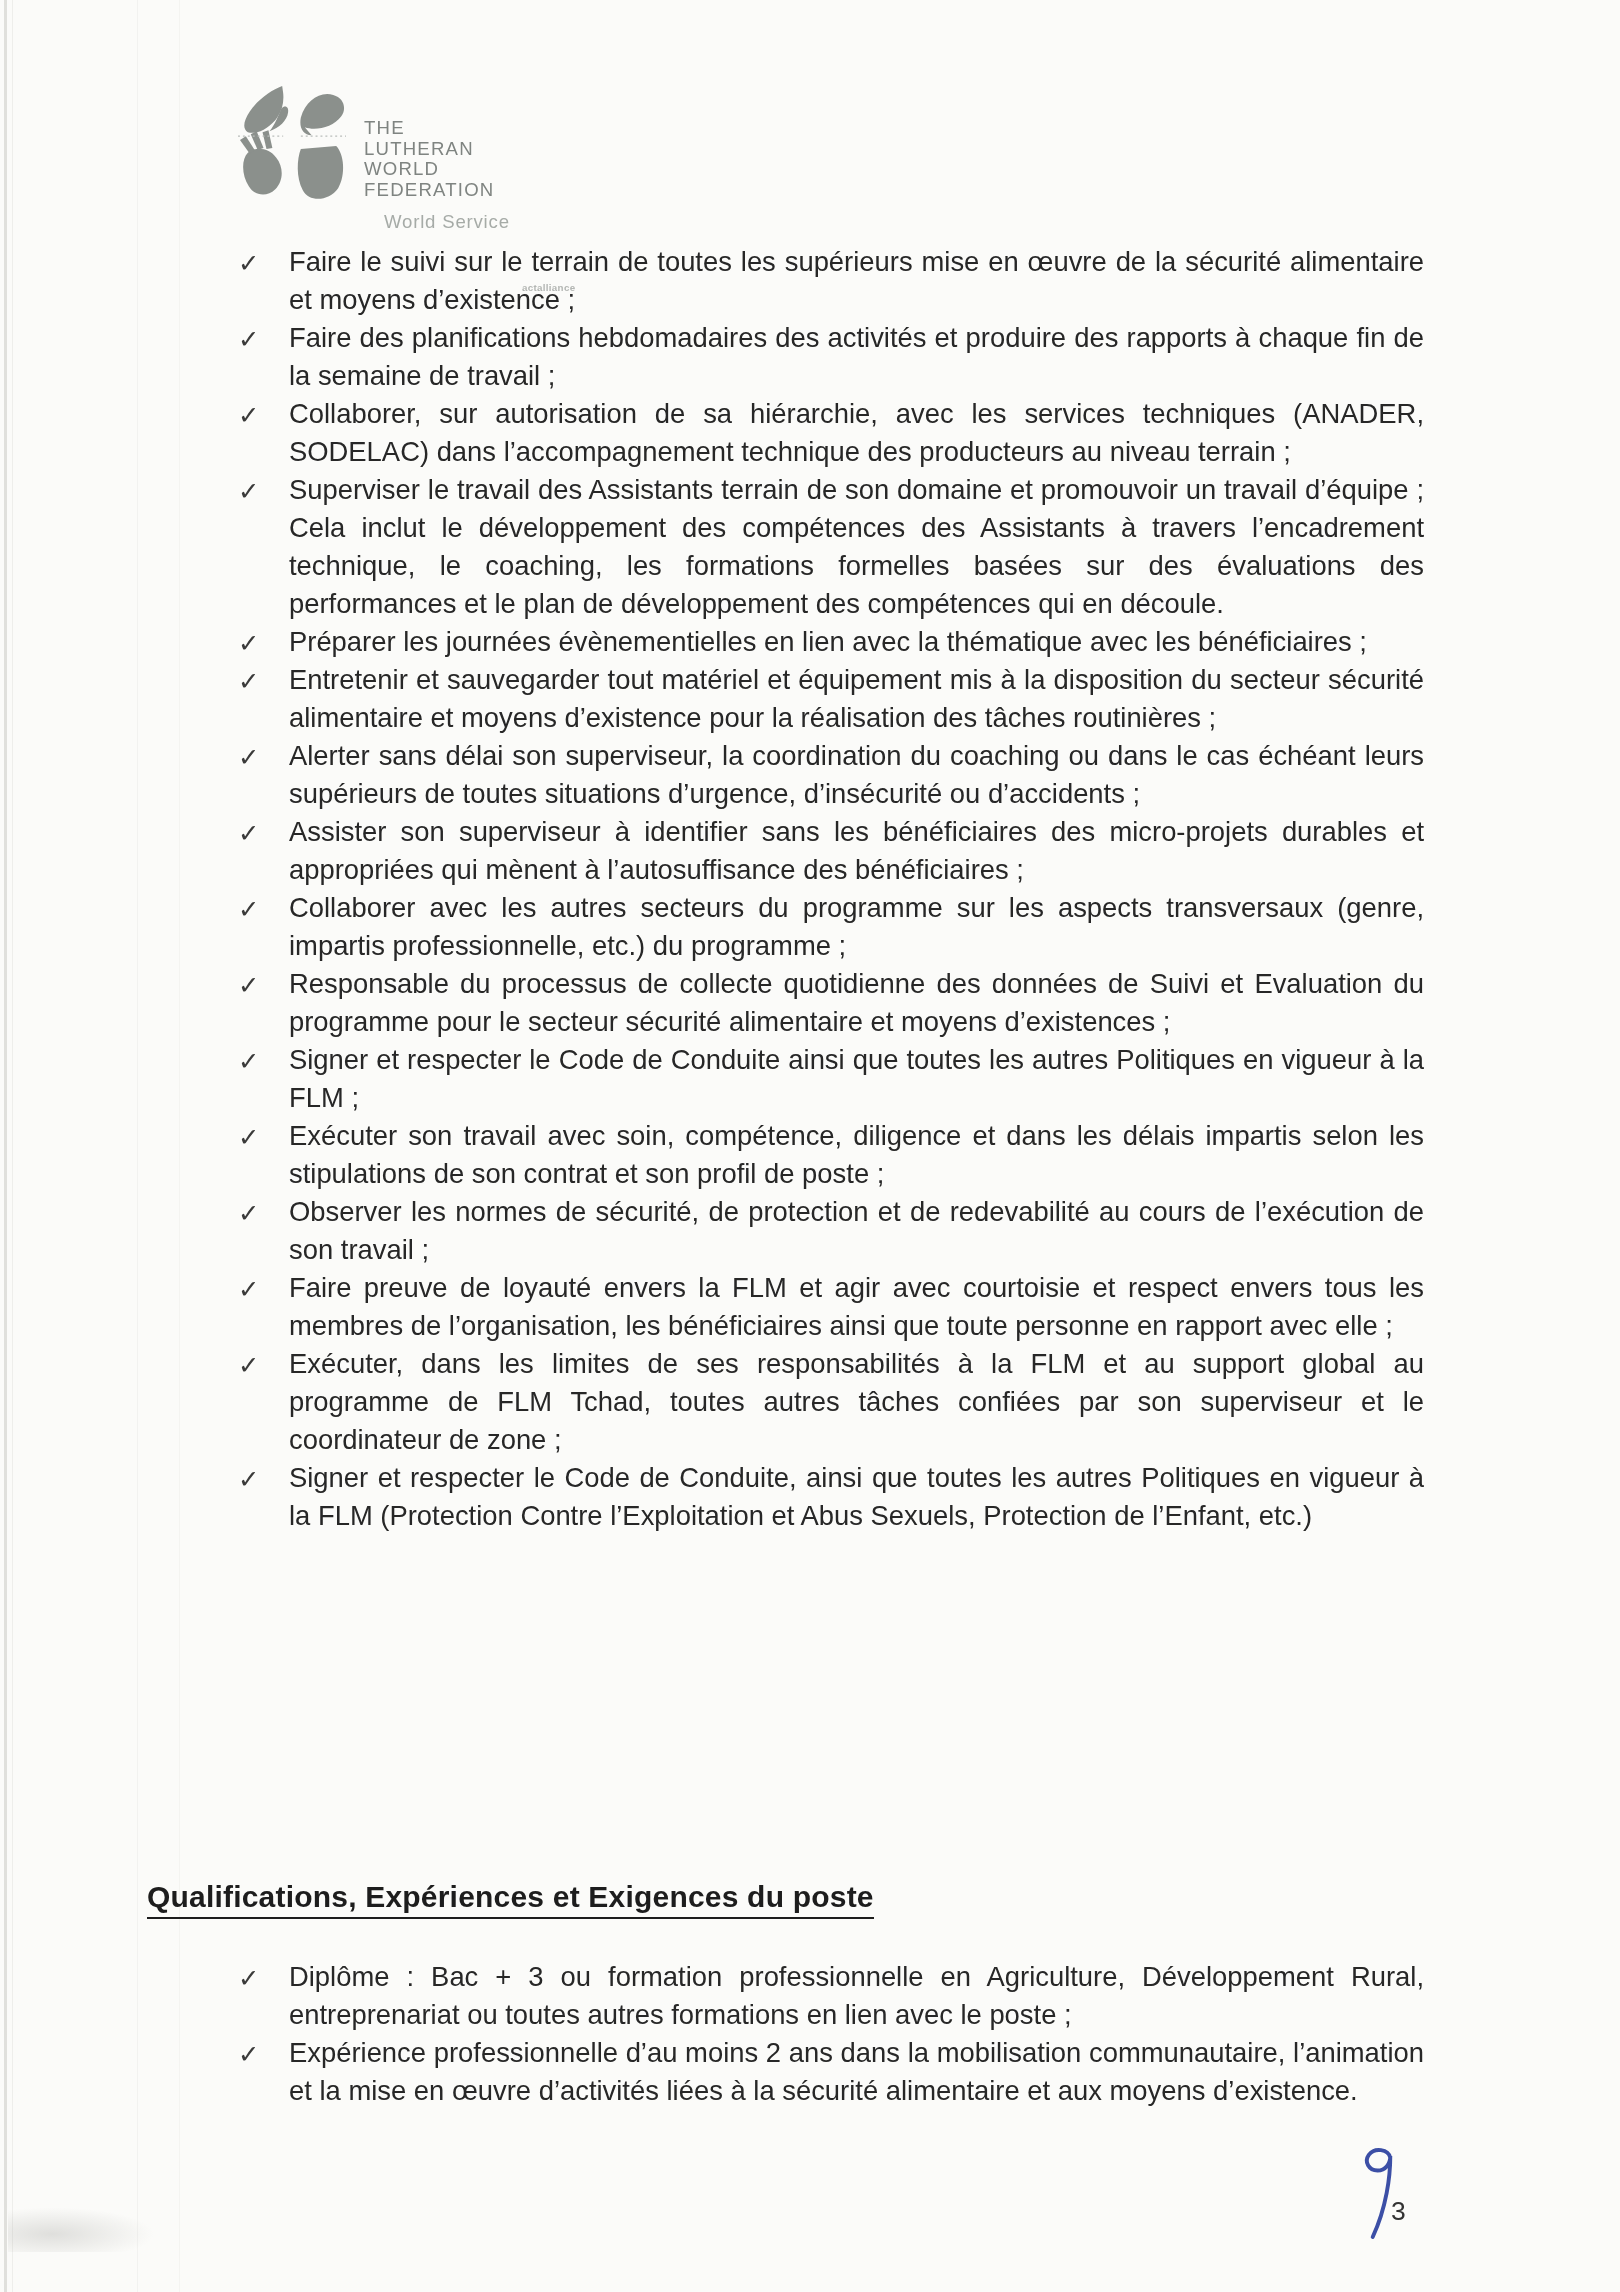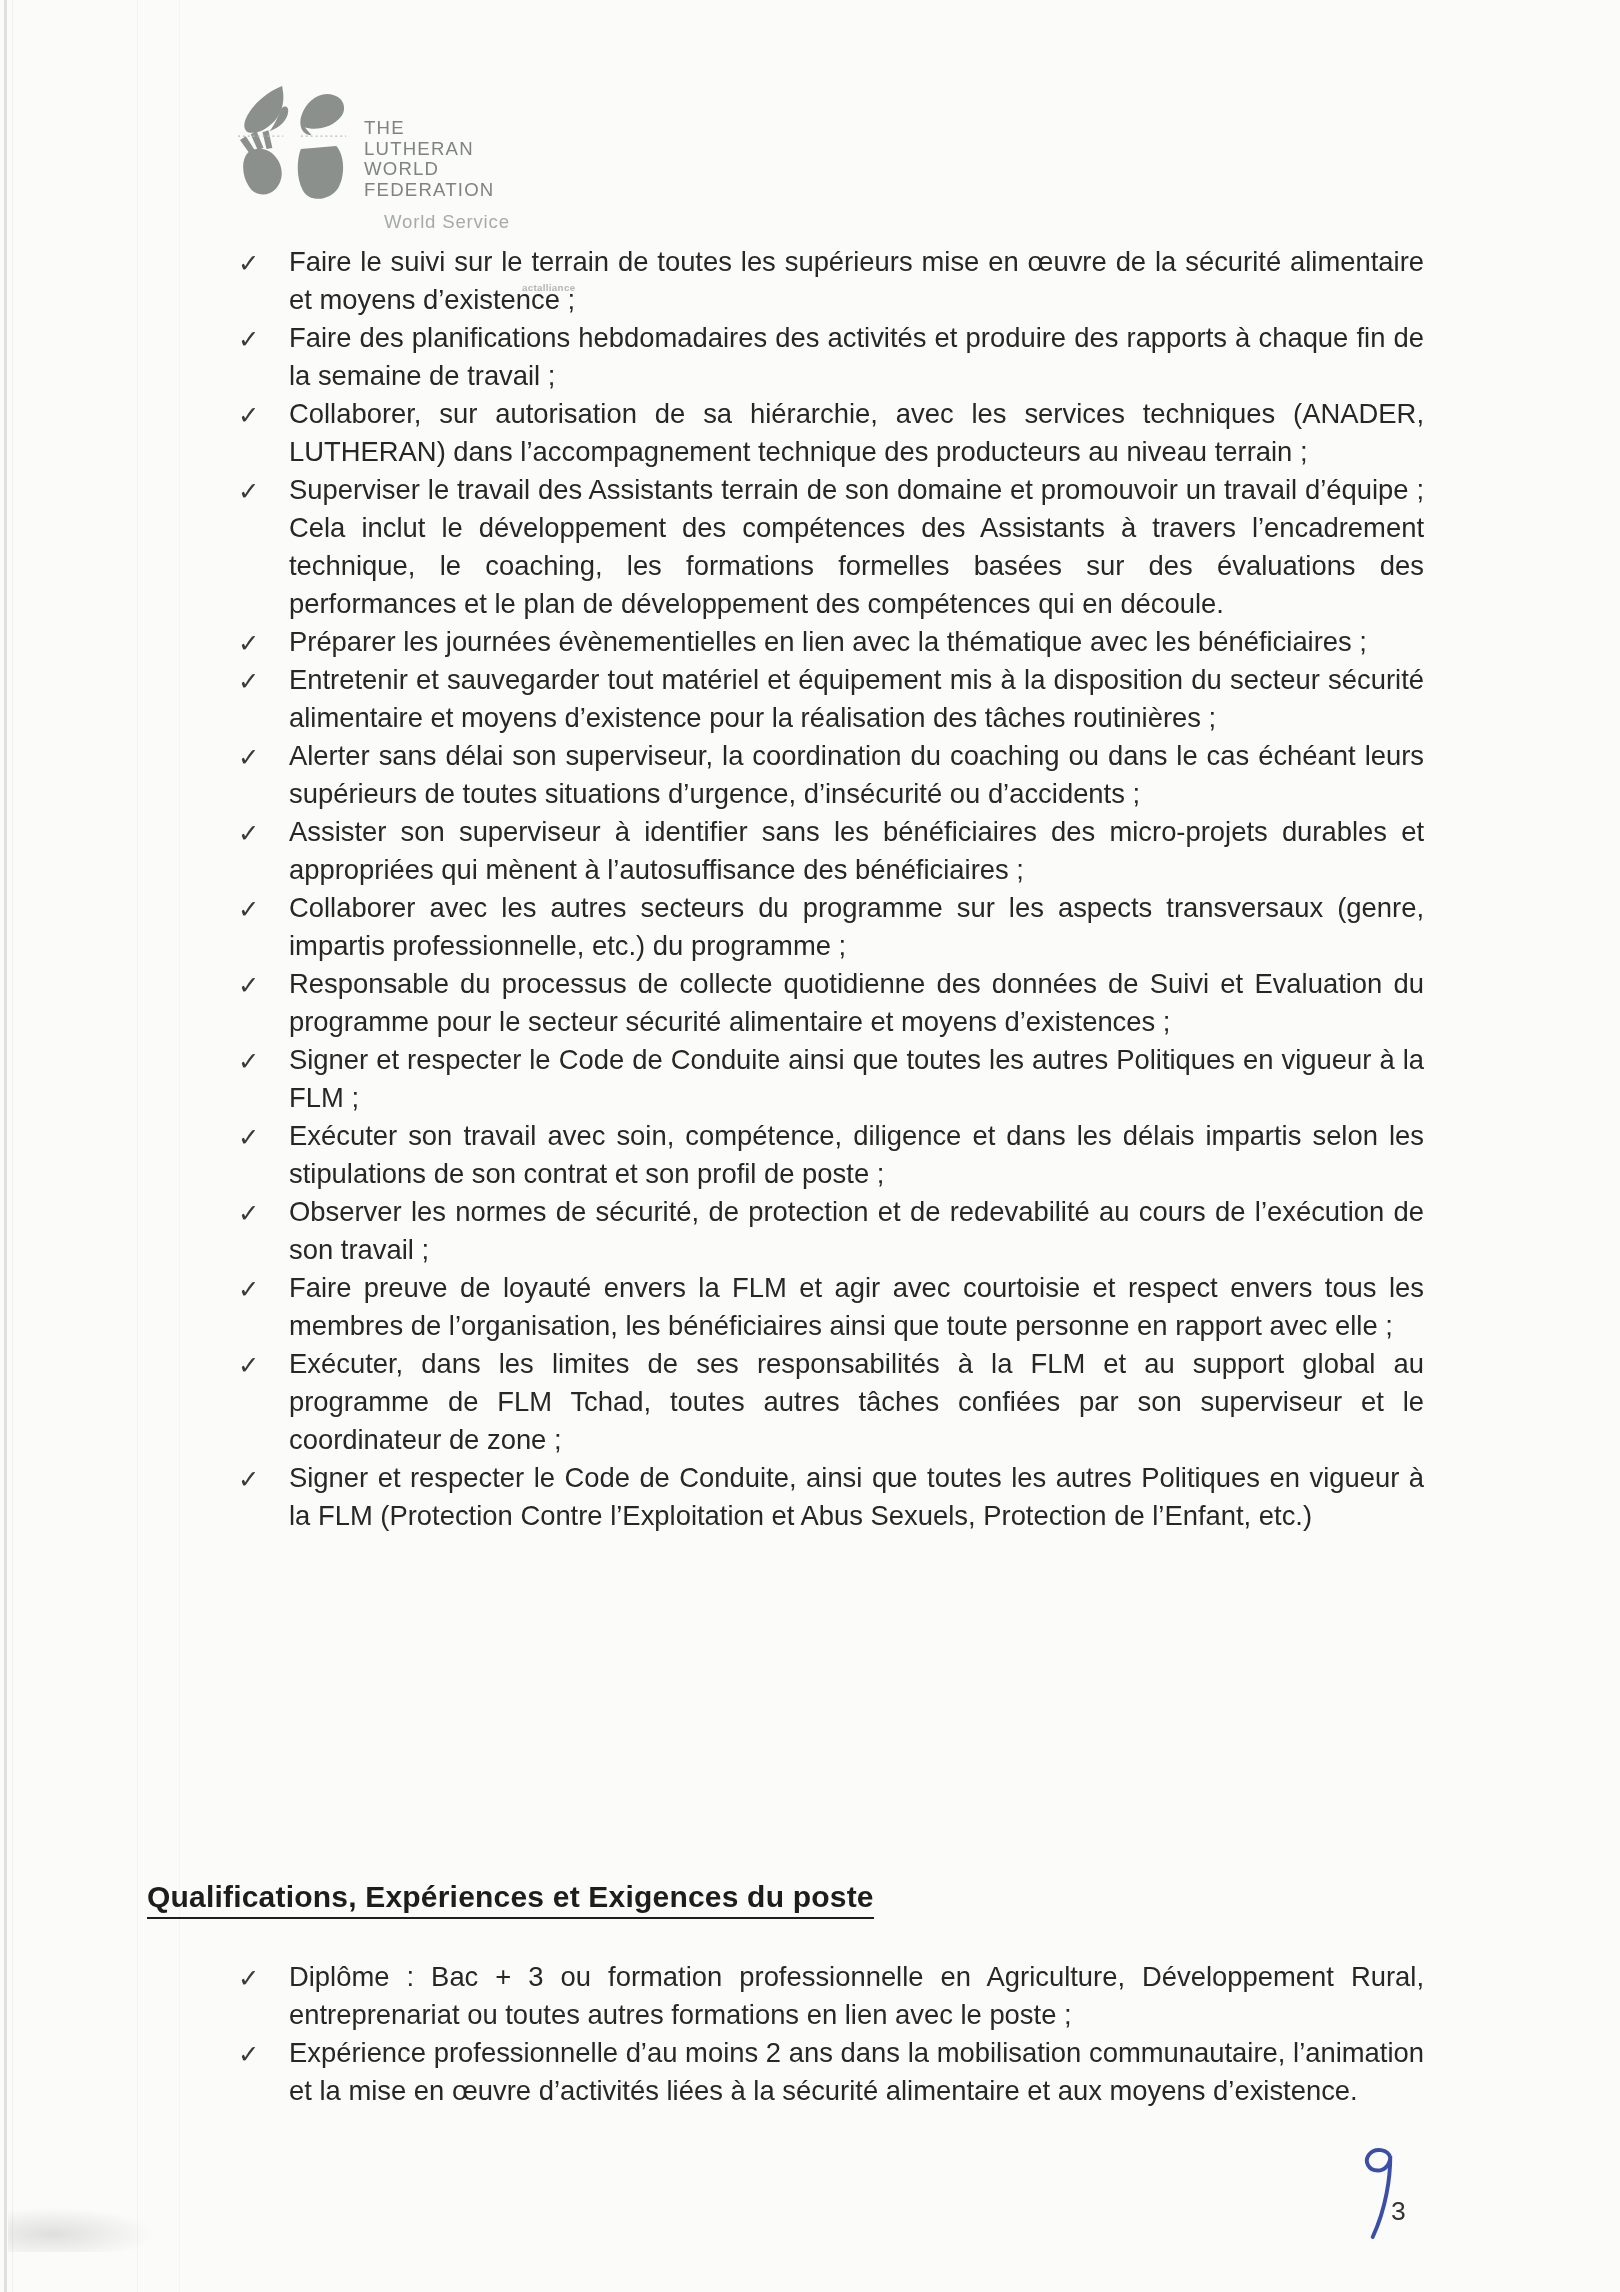--- a/index.html
+++ b/index.html
@@ -119,21 +119,21 @@
         <span>Faire le suivi sur le terrain de toutes les supérieurs mise en œuvre de la sécurité alimentaire et moyens d’existence ;</span>
       </li>
 
       <li>
         <span class="check">✓</span>
         <span>Faire des planifications hebdomadaires des activités et produire des rapports à chaque fin de la semaine de travail ;</span>
       </li>
 
       <li>
         <span class="check">✓</span>
-        <span>Collaborer, sur autorisation de sa hiérarchie, avec les services techniques (ANADER, LUTHERAN) dans l’accompagnement technique des producteurs au niveau terrain ;</span>
+        <span>Collaborer, sur autorisation de sa hiérarchie, avec les services techniques (ANADER, SODELAC) dans l’accompagnement technique des producteurs au niveau terrain ;</span>
       </li>
 
       <li>
         <span class="check">✓</span>
         <span>Superviser le travail des Assistants terrain de son domaine et promouvoir un travail d’équipe ; Cela inclut le développement des compétences des Assistants à travers l’encadrement technique, le coaching, les formations formelles basées sur des évaluations des performances et le plan de développement des compétences qui en découle.</span>
       </li>
 
       <li>
         <span class="check">✓</span>
         <span>Préparer les journées évènementielles en lien avec la thématique avec les bénéficiaires ;</span>

